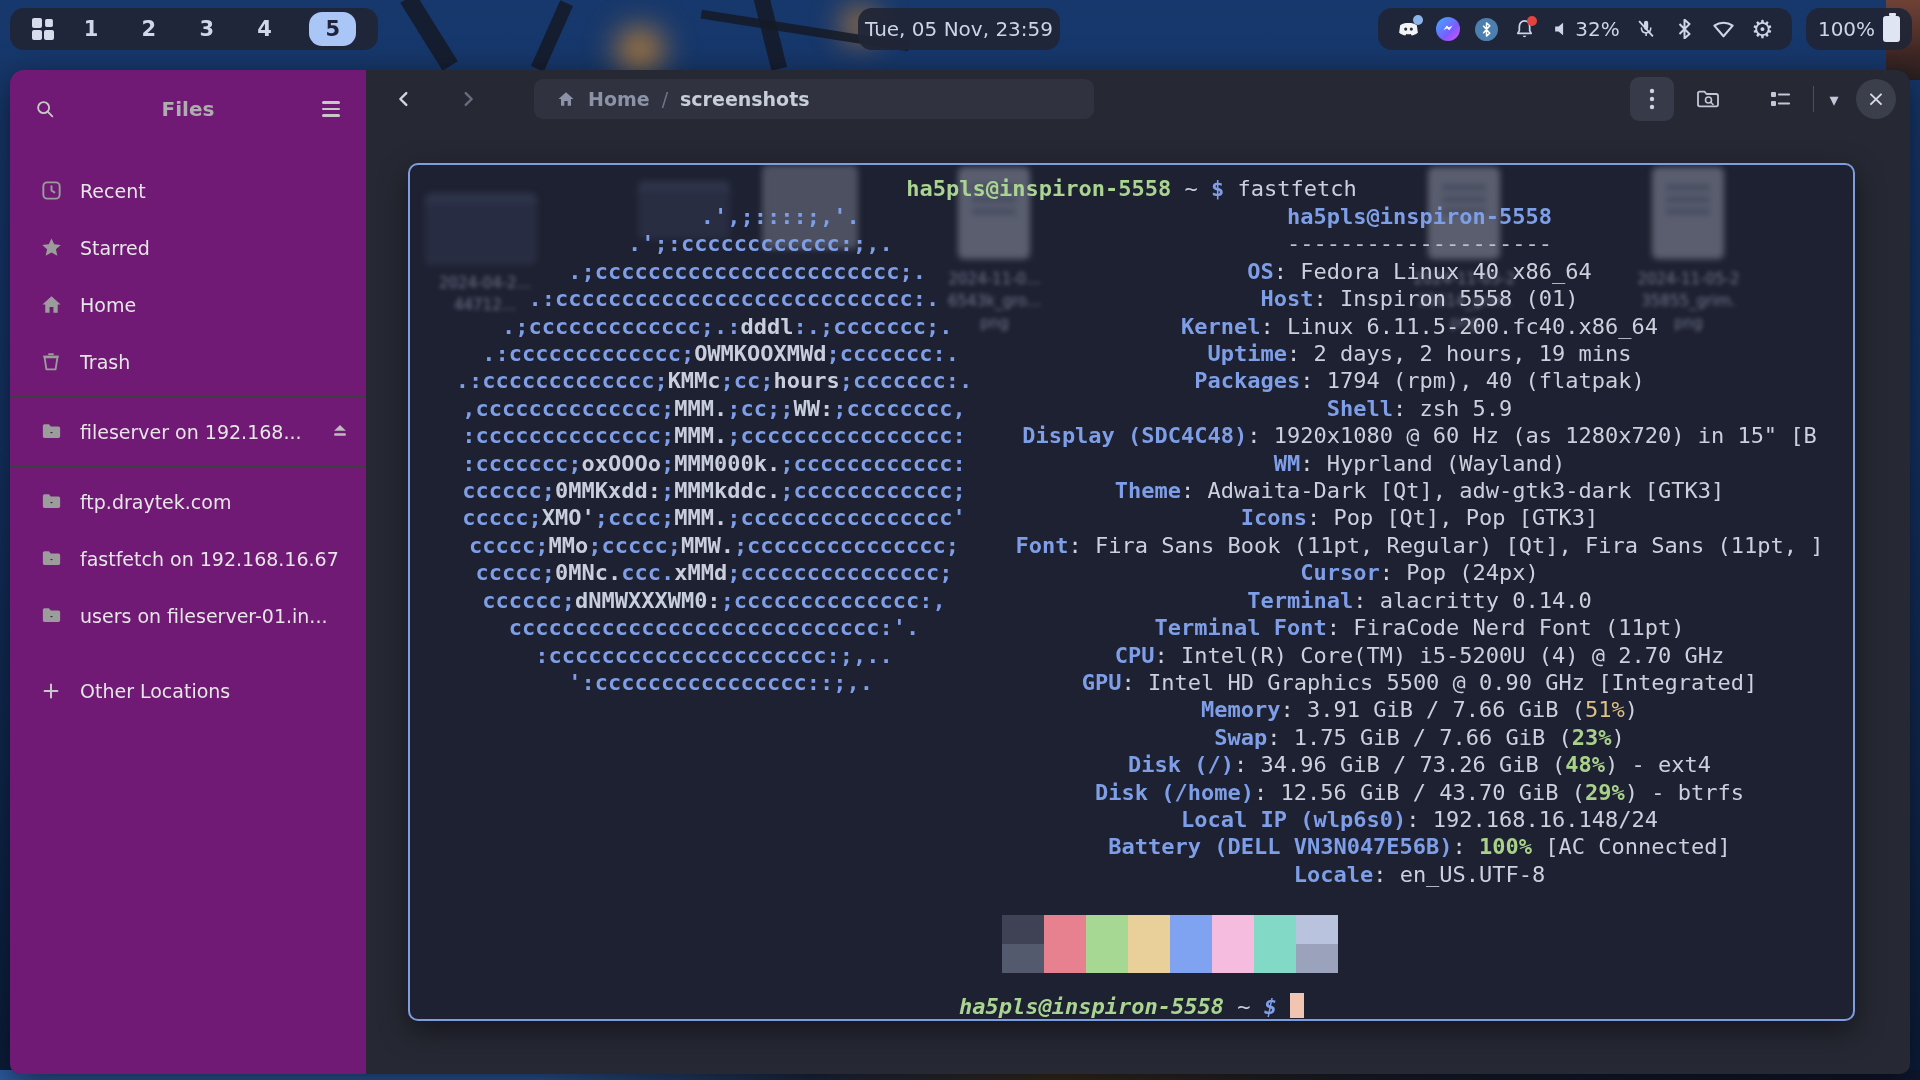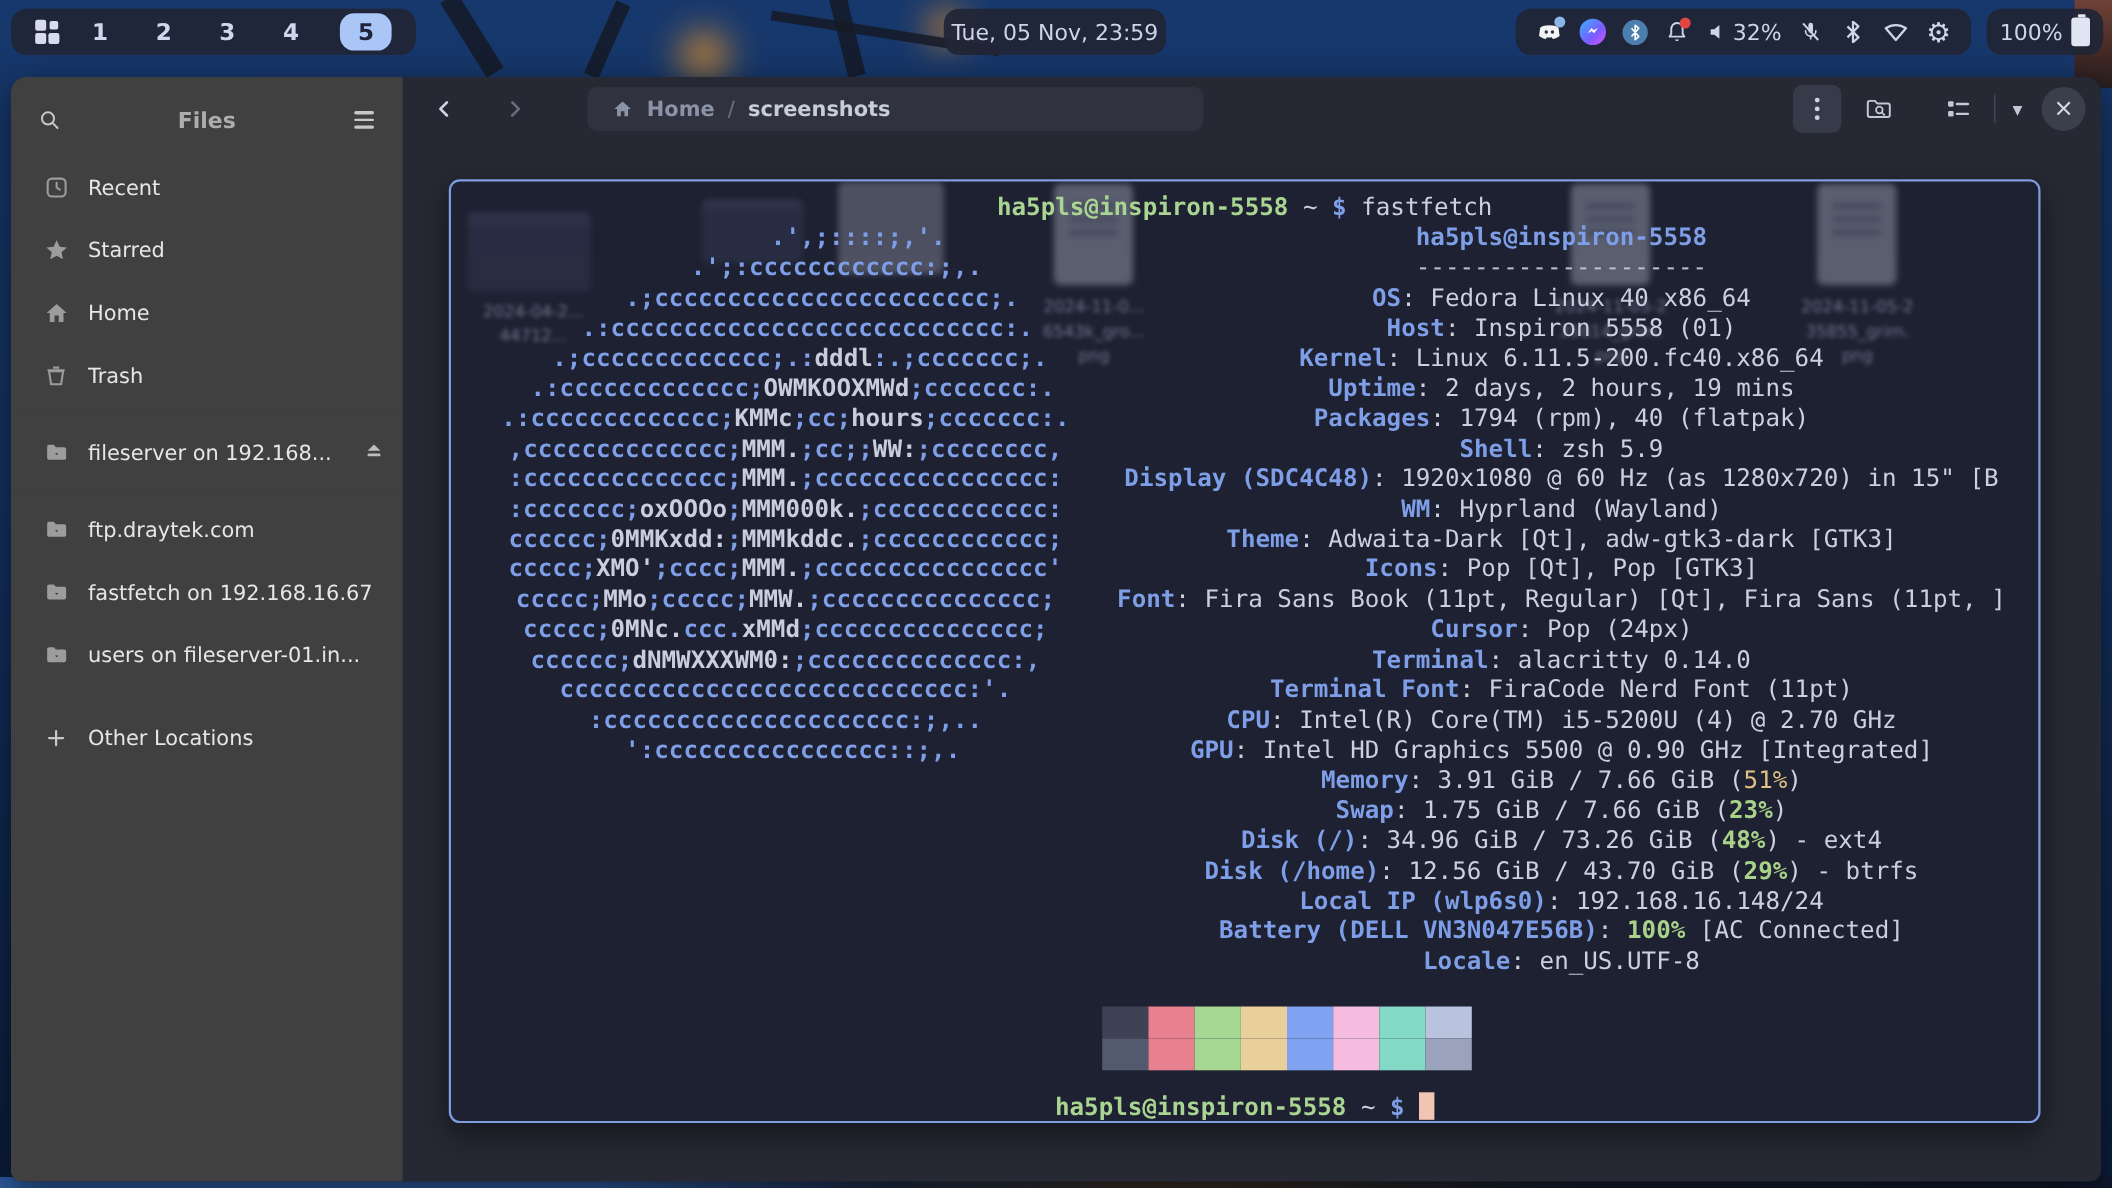--- a/index.html
+++ b/index.html
@@ -39,28 +39,28 @@
   .stat { display:flex; align-items:center; gap:4px; font-size:20px; }
   .gearglyph { font-size:25px; color:#cdd5ea; line-height:1; }
   .pill-batt { left:1806px; width:106px; justify-content:center; gap:8px; font-size:20px; }
   .batt { width:17px; height:26px; border:2px solid #dfe5f2; border-radius:3px; position:relative; background:#dfe5f2; }
   .batt:before { content:""; position:absolute; top:-5px; left:4px; width:7px; height:3px; background:#dfe5f2; border-radius:1px; }
 
   
   .window { position:absolute; left:10px; top:70px; width:1900px; height:1004px;
     background:#262833; border-radius:14px 14px 10px 10px; z-index:10;
     box-shadow:0 10px 34px rgba(0,0,0,.55); overflow:hidden; }
-  .sidebar { position:absolute; left:0; top:0; bottom:0; width:356px; background:#404040; }
+  .sidebar { position:absolute; left:0; top:0; bottom:0; width:356px; background:#701a75; }
   .sb-head { display:flex; align-items:center; padding:20px 16px 8px 16px; }
   .sb-title { flex:1; text-align:center; color:#adadad; font-size:20px; font-weight:bold; }
   .iconbtn { width:38px; height:38px; border-radius:8px; display:flex; align-items:center;
     justify-content:center; cursor:default; }
   .burger { display:flex; flex-direction:column; gap:4px; }
   .burger i { width:18px; height:2.6px; background:#c8c8c8; border-radius:2px; }
-  .sb-list { position:absolute; left:0; right:0; top:72px; }
+  .sb-list { position:absolute; left:0; right:0; top:92px; }
   .sb-item { height:57px; display:flex; align-items:center; padding:0 16px 0 28px; gap:16px;
     color:#e6e6e6; font-size:19px; cursor:default; }
   .sb-item .lbl { flex:1; white-space:nowrap; overflow:hidden; }
   .sb-div { height:1px; background:#3e3e3e; margin:6px 0; }
   .sb-gap { height:18px; }
   .sb-ic { width:26px; display:flex; justify-content:center; }
 
   .content-hdr { position:absolute; left:356px; right:0; top:0; height:58px;
     display:flex; align-items:center; }
   .navbtn { width:40px; height:40px; display:flex; align-items:center; justify-content:center; }
@@ -104,21 +104,21 @@
   .c-fg { color:#ccd0dd; }
   .c-gr { color:#a8d18a;font-weight:bold; }
   .c-yl { color:#dfc184; }
   .lab { color:#7e9fe8; font-weight:bold; }
   .t-user { color:#a9d491; font-weight:bold; }
   .t-sym { color:#7e9fe8; font-weight:bold; }
   .t-sep2 { color:#b9c1d9; }
   .palette { margin-left:576px; margin-top:27px; display:grid;
     grid-template-columns:repeat(8,42px); grid-auto-rows:29px; }
   .pcell { width:42px; height:29px; }
-  .prompt2 { margin-top:20px; }
+  .prompt2 { margin-top:20px;font-style:italic; }
   .cursorblk { display:inline-block; width:14px; height:25px; background:#f2c4b2;
     vertical-align:-4px; margin-left:13px; }
 </style>
 </head>
 <body>
 
 <div class="stage">
 
   <div class="wallpaper">
     <div class="wp-glow" style="left:600px;top:20px;width:80px;height:60px;background:radial-gradient(circle,#e0912e 0%,rgba(224,145,46,0) 70%);"></div>

